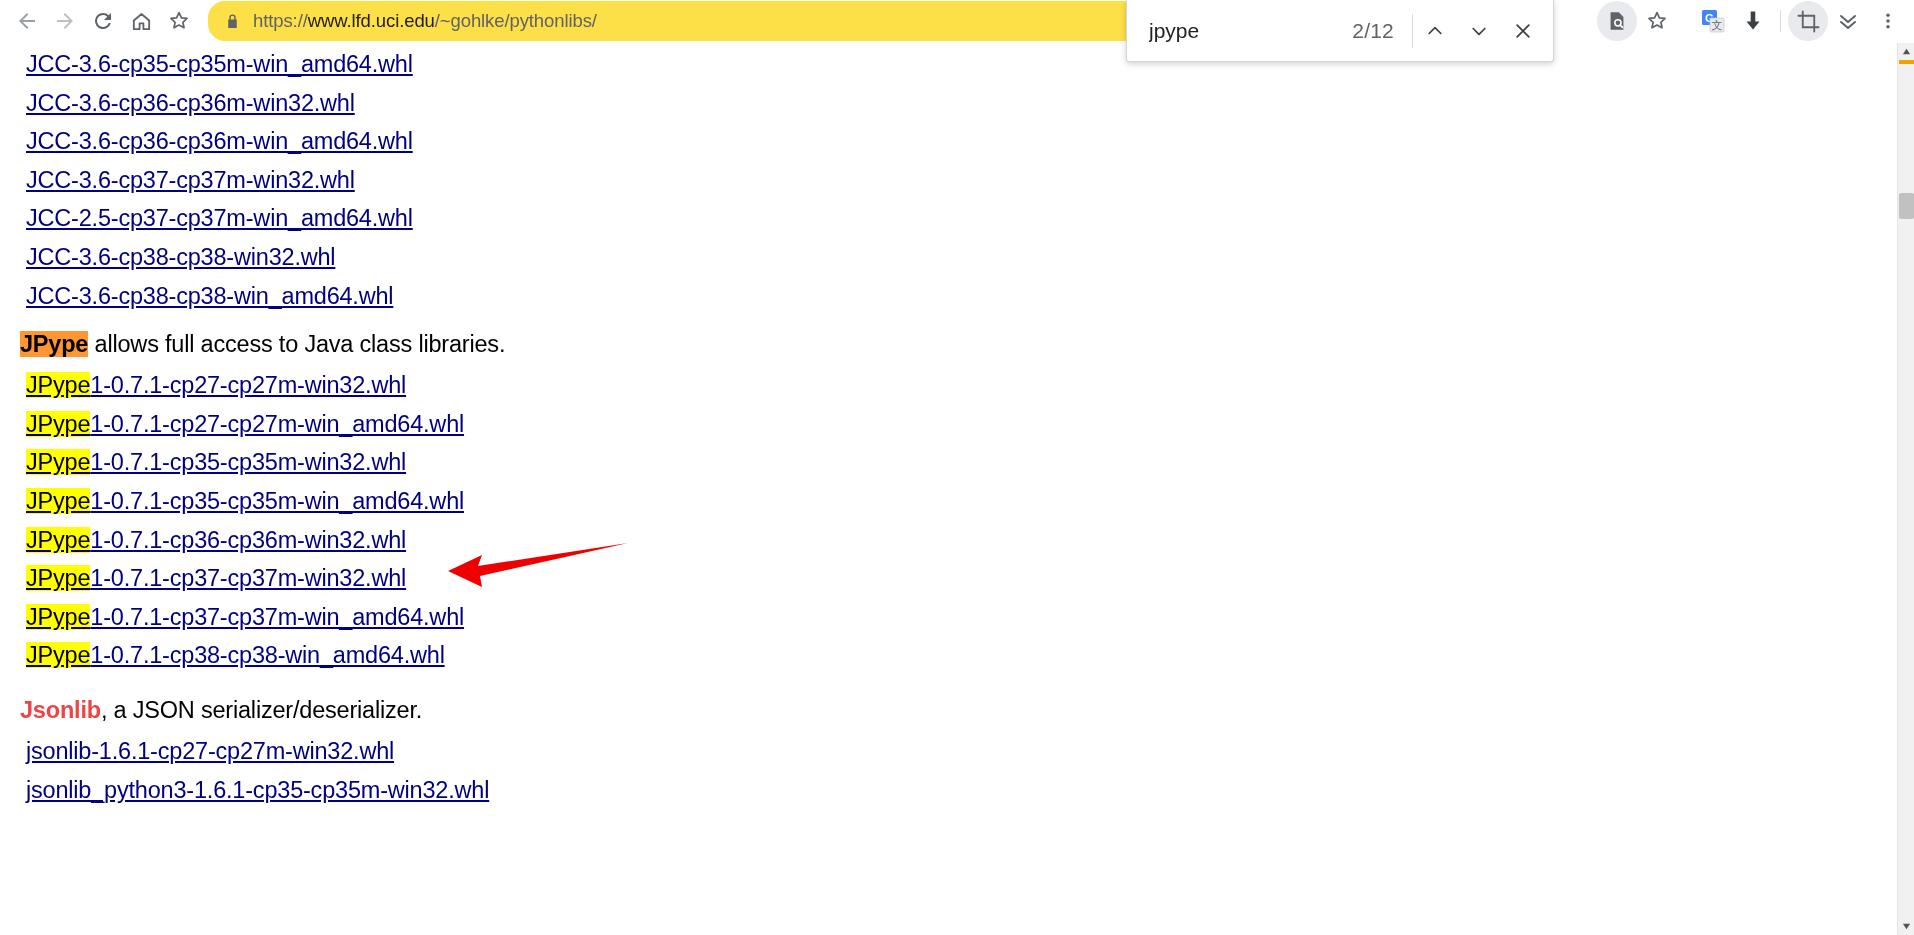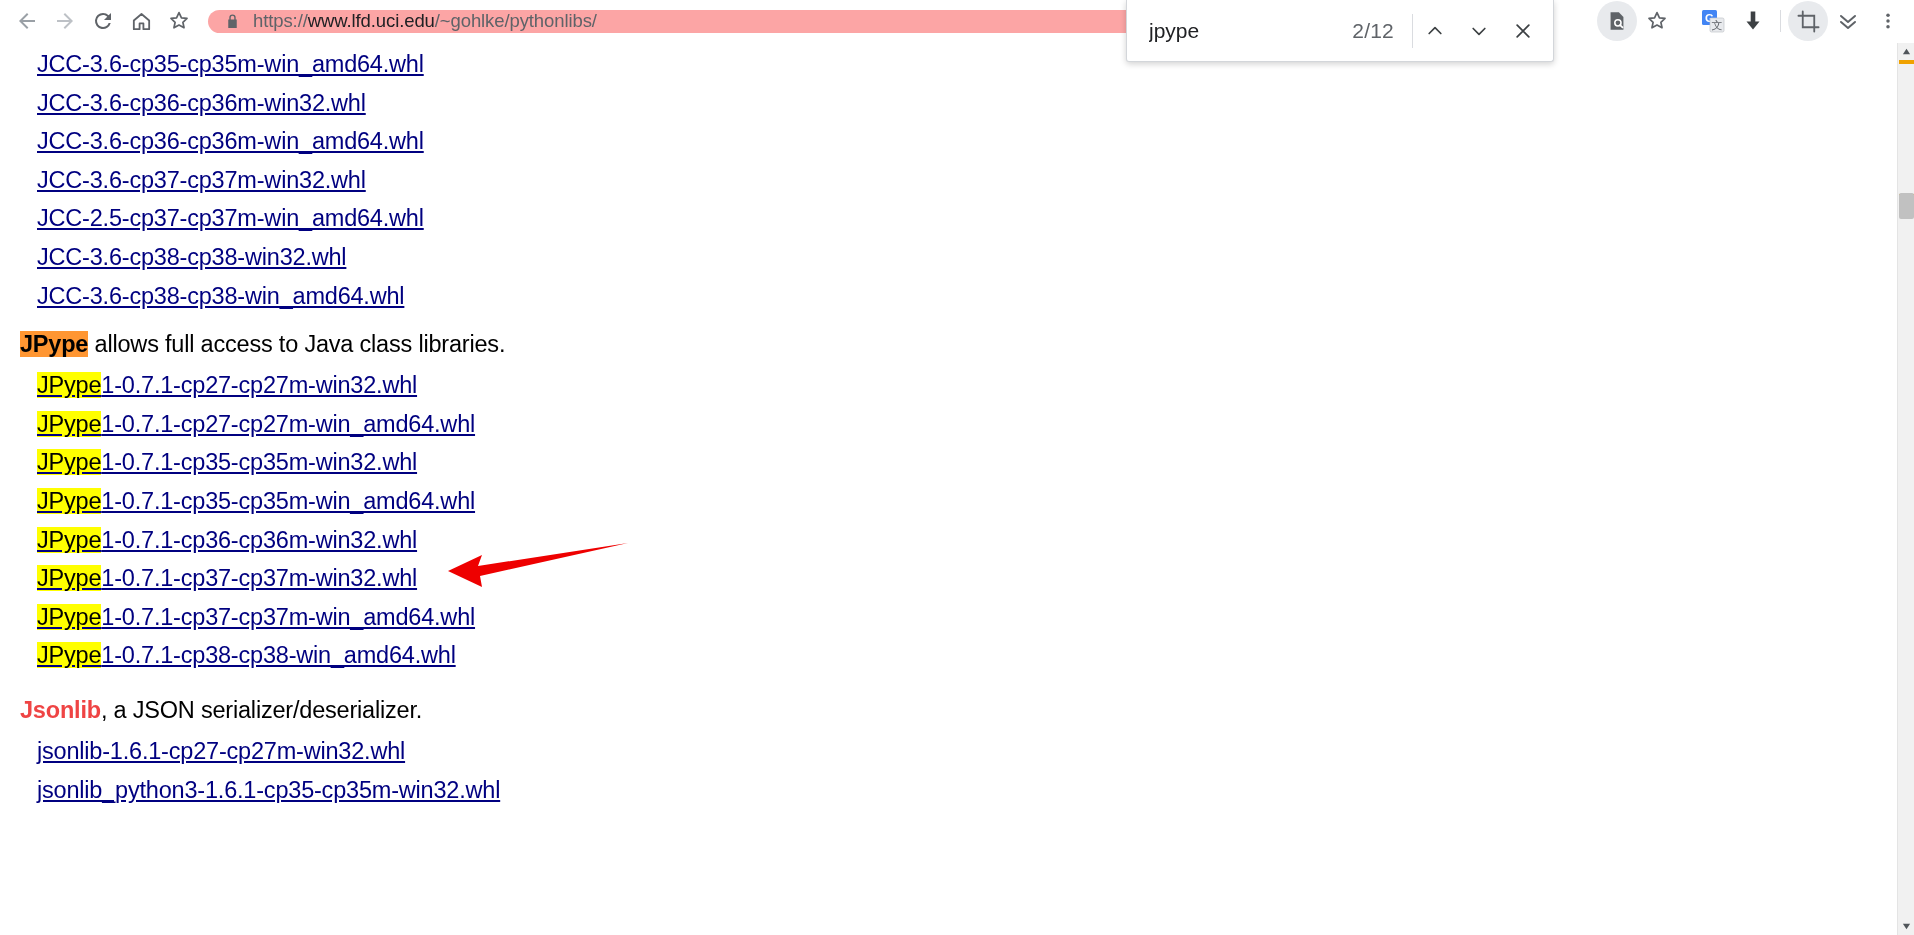--- a/index.html
+++ b/index.html
@@ -29,23 +29,23 @@
     width: 38px; height: 38px;
     display: flex; align-items: center; justify-content: center;
     border-radius: 50%;
     flex: 0 0 auto;
     cursor: pointer;
   }
   .nav-btn svg { display: block; }
 
   #omnibox {
     margin-left: 10px;
-    height: 23px;
+    height: 40px;
     flex: 1 1 auto;
-    background: #fca5a5;
+    background: #fde047;
     border-radius: 17px;
     display: flex; align-items: center;
     padding: 0 16px;
     min-width: 0;
     max-width: 1242px;
     cursor: text;
   }
   #lock-icon { flex: 0 0 auto; margin-right: 12px; display:flex; }
   #url-text {
     font-size: 18.5px;
@@ -103,21 +103,21 @@
   }
   .pkg-name {
     font-weight: bold;
     color: #ef4444;
   }
   .pkg-name.hl-current {
     background: #ff9632;
     color: #000000;
   }
 
-  ul.filelist { list-style: none; padding-left: 37px; margin: 0; }
+  ul.filelist { list-style: none; padding-left: 26px; margin: 0; }
   ul.filelist li {
     font-size: 23.5px;
     line-height: 38.6px;
     white-space: nowrap;
     letter-spacing: -0.2px;
   }
   ul.filelist li a {
     color: #000080;
     text-decoration: underline;
     text-underline-offset: 2px;

